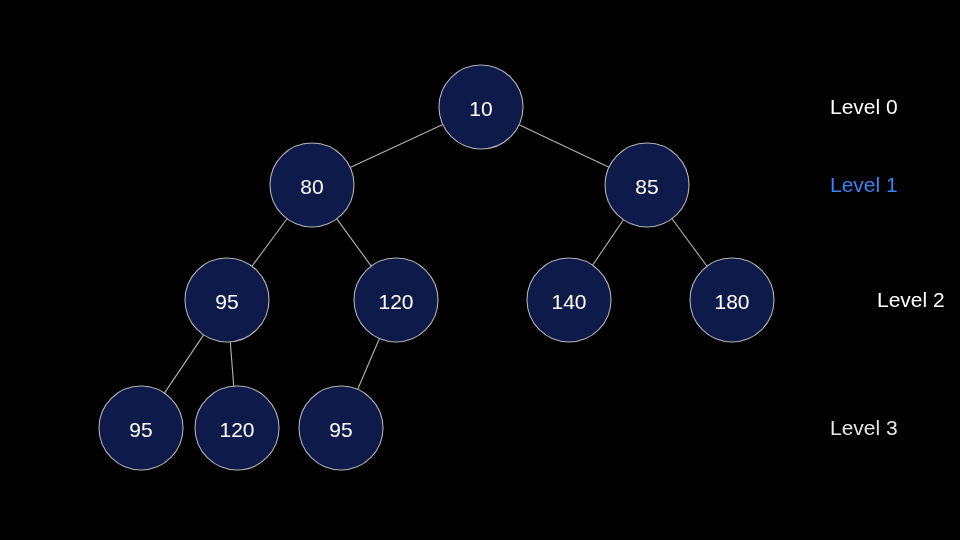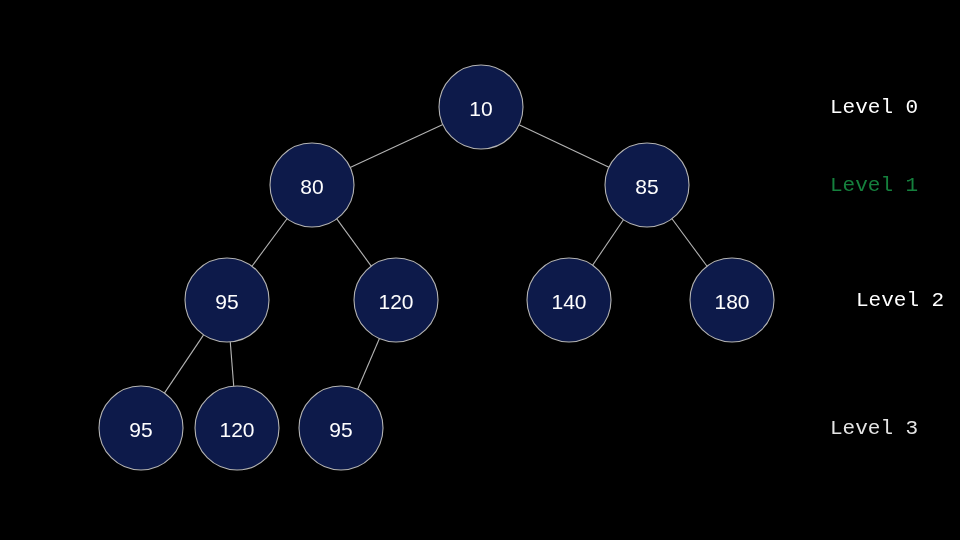--- a/index.html
+++ b/index.html
@@ -41,21 +41,21 @@
   .node-label {
     fill: #ffffff;
     font-family: "Liberation Sans", sans-serif;
     font-size: 21px;
     text-anchor: middle;
     dominant-baseline: central;
   }
   .level-label {
     position: absolute;
     color: #ffffff;
-    font-family: Liberation Mono, monospace;
+    font-family: Liberation Sans, sans-serif;
     font-size: 21px;
     white-space: nowrap;
     transform: translateY(-50%);
   }
 </style>
 </head>
 <body>
 
 <div id="stage">
 
@@ -110,18 +110,18 @@
         </g>
         <g>
           <circle cx="341" cy="428" r="42" class="node-circle" fill="#0d1a4a" stroke="#b3b3b3"></circle>
           <text x="341" y="429" class="node-label" fill="#ffffff">95</text>
         </g>
       </g>
   </svg>
 
   <div id="level-labels-group">
       <div class="level-label" style="left: 830px; top: 107px; color: rgb(255, 255, 255);">Level 0</div>
-      <div class="level-label" style="left: 830px; top: 185px; color: #15803d;">Level 1</div>
-      <div class="level-label" style="left: 856px; top: 300px; color: rgb(255, 255, 255);">Level 2</div>
+      <div class="level-label" style="left: 830px; top: 185px; color: #3b82f6;">Level 1</div>
+      <div class="level-label" style="left: 877px; top: 300px; color: rgb(255, 255, 255);">Level 2</div>
       <div class="level-label" style="left: 830px; top: 428px; color: #e5e5e5;">Level 3</div>
     </div>
 
 </div>
 
 </body></html>

